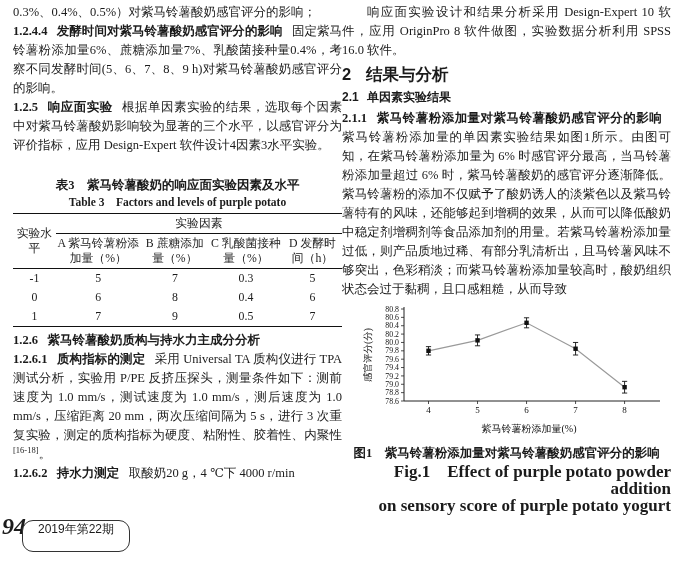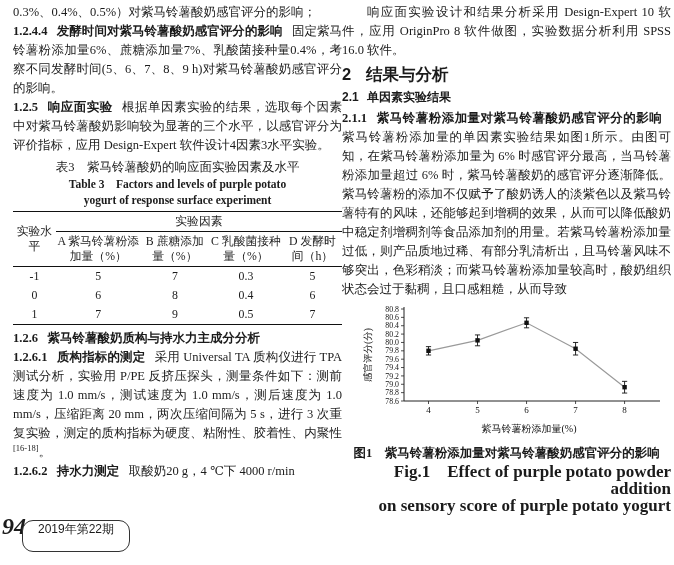--- a/index.html
+++ b/index.html
@@ -13,21 +13,21 @@
   #col-right{left:342px;}
   p{margin:0;}
   .num{font-weight:bold;margin-right:0.75em;}
   .ttl{font-weight:bold;margin-right:0.75em;}
   .indent{text-indent:2em;}
   .subhead{font-weight:bold;}
   .h2{font-family:"Liberation Sans","DejaVu Sans",sans-serif;font-weight:bold;font-size:16.5px;line-height:24px;margin:2px 0 1px 0;text-align:left;}
   .h2 .num{margin-right:0.9em;}
   .h21{font-family:"Liberation Sans","DejaVu Sans",sans-serif;font-weight:bold;font-size:12px;line-height:21px;margin:1px 0;text-align:left;}
   .h21 .num{margin-right:0.7em;}
-  .tcap-zh{font-weight:normal;text-align:center;font-size:12.5px;margin-top:3px;line-height:18px;}
+  .tcap-zh{font-weight:bold;text-align:center;font-size:12.5px;margin-top:21px;line-height:18px;}
   .tcap-en{font-weight:bold;text-align:center;font-size:11.5px;line-height:16px;}
   table.tbl{width:100%;border-collapse:collapse;border-top:1.5px solid #111;border-bottom:1.5px solid #111;
     font-size:11.8px;line-height:15px;margin:3px 0 4px 0;}
   table.tbl th, table.tbl td{font-weight:normal;text-align:center;padding:2px 1px;vertical-align:middle;}
   th.grp{border-bottom:0.8px solid #111;}
   tr.hdr th{border-bottom:1.5px solid #111;}
   th.lvl{border-bottom:1.5px solid #111;width:13%;}
   sup{font-size:8.5px;line-height:0;}
   .figure{margin:3px 0 0 20px;}
   svg text{font-family:"Liberation Serif","DejaVu Serif",serif;fill:#111;}
@@ -46,21 +46,20 @@
 
   <div class="col" id="col-left">
     <p><span>0.3%、0.4%、0.5%）对紫马铃薯酸奶感官评分的影响；</span></p>
 
     <p><span class="num">1.2.4.4</span><span class="ttl">发酵时间对紫马铃薯酸奶感官评分的影响</span><span>固定紫马铃薯粉添加量6%、蔗糖添加量7%、乳酸菌接种量0.4%，考察不同发酵时间(5、6、7、8、9 h)对紫马铃薯酸奶感官评分的影响。</span></p>
 
     <p><span class="num">1.2.5</span><span class="ttl">响应面实验</span><span>根据单因素实验的结果，选取每个因素中对紫马铃薯酸奶影响较为显著的三个水平，以感官评分为评价指标，应用 Design-Expert 软件设计4因素3水平实验。</span></p>
 
     <p class="tcap-zh">表3　紫马铃薯酸奶的响应面实验因素及水平</p>
     <p class="tcap-en">Table 3　Factors and levels of purple potato</p>
-    <p class="tcap-en">yogurt of response surface experiment</p>
 
     <table class="tbl">
       <thead>
         <tr>
           <th class="lvl" rowspan="2">实验水平</th>
           <th class="grp" colspan="4">实验因素</th>
         </tr>
         <tr class="hdr">
           <th>A 紫马铃薯粉添加量（%）</th>
           <th>B 蔗糖添加量（%）</th>

